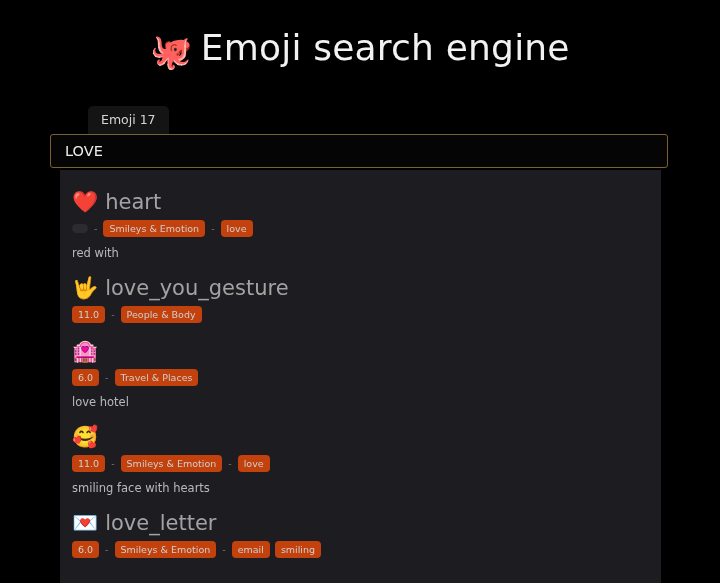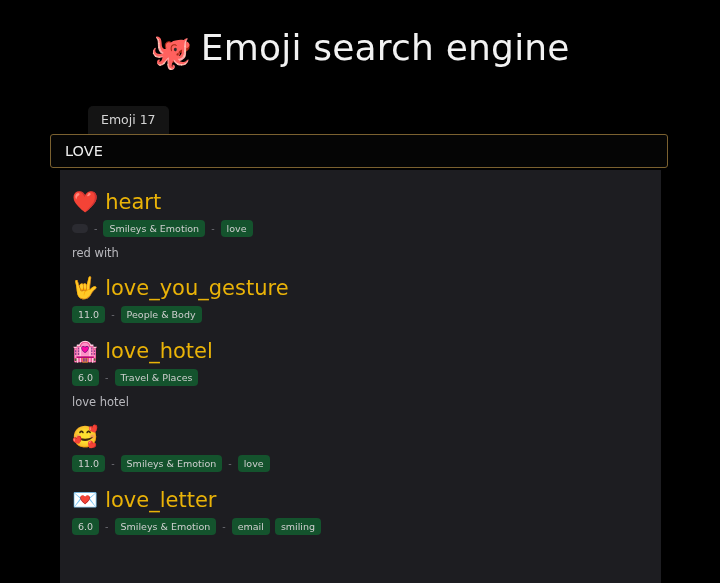--- a/index.html
+++ b/index.html
@@ -110,35 +110,35 @@
     line-height: 26px;
   }
   .result-emoji {
     font-size: 21px;
     line-height: 26px;
     flex: 0 0 auto;
   }
   .result-name {
     font-size: 21px;
     line-height: 26px;
-    color: #eab308;
+    color: #a3a3a3;
     font-weight: 400;
     white-space: nowrap;
   }
 
   .result-meta {
     display: flex;
     align-items: center;
     gap: 5px;
     margin-top: 5px;
     flex-wrap: wrap;
   }
   .badge {
     display: inline-block;
-    background: #14532d;
+    background: #c2410c;
     color: #cfcfcf;
     font-size: 9.5px;
     line-height: 11px;
     padding: 3px 6px 3px 6px;
     border-radius: 4px;
     white-space: nowrap;
   }
   .badge.empty {
     min-width: 16px;
     height: 9px;
@@ -200,40 +200,40 @@
           </div>
           <div class="result-meta">
             <span class="badge">11.0</span>
             <span class="sep">-</span>
             <span class="badge">People &amp; Body</span>
           </div>
         </div>
         <div class="result-row">
           <div class="result-head">
             <span class="result-emoji">🏩</span>
-            <span class="result-name">love_hotel</span>
           </div>
           <div class="result-meta">
             <span class="badge">6.0</span>
             <span class="sep">-</span>
             <span class="badge">Travel &amp; Places</span>
           </div>
           <div class="result-desc">love hotel</div>
         </div>
         <div class="result-row">
           <div class="result-head">
             <span class="result-emoji">🥰</span>
           </div>
           <div class="result-meta">
             <span class="badge">11.0</span>
             <span class="sep">-</span>
             <span class="badge">Smileys &amp; Emotion</span>
             <span class="sep">-</span>
             <span class="badge">love</span>
           </div>
+          <div class="result-desc">smiling face with hearts</div>
         </div>
         <div class="result-row">
           <div class="result-head">
             <span class="result-emoji">💌</span>
             <span class="result-name">love_letter</span>
           </div>
           <div class="result-meta">
             <span class="badge">6.0</span>
             <span class="sep">-</span>
             <span class="badge">Smileys &amp; Emotion</span>

